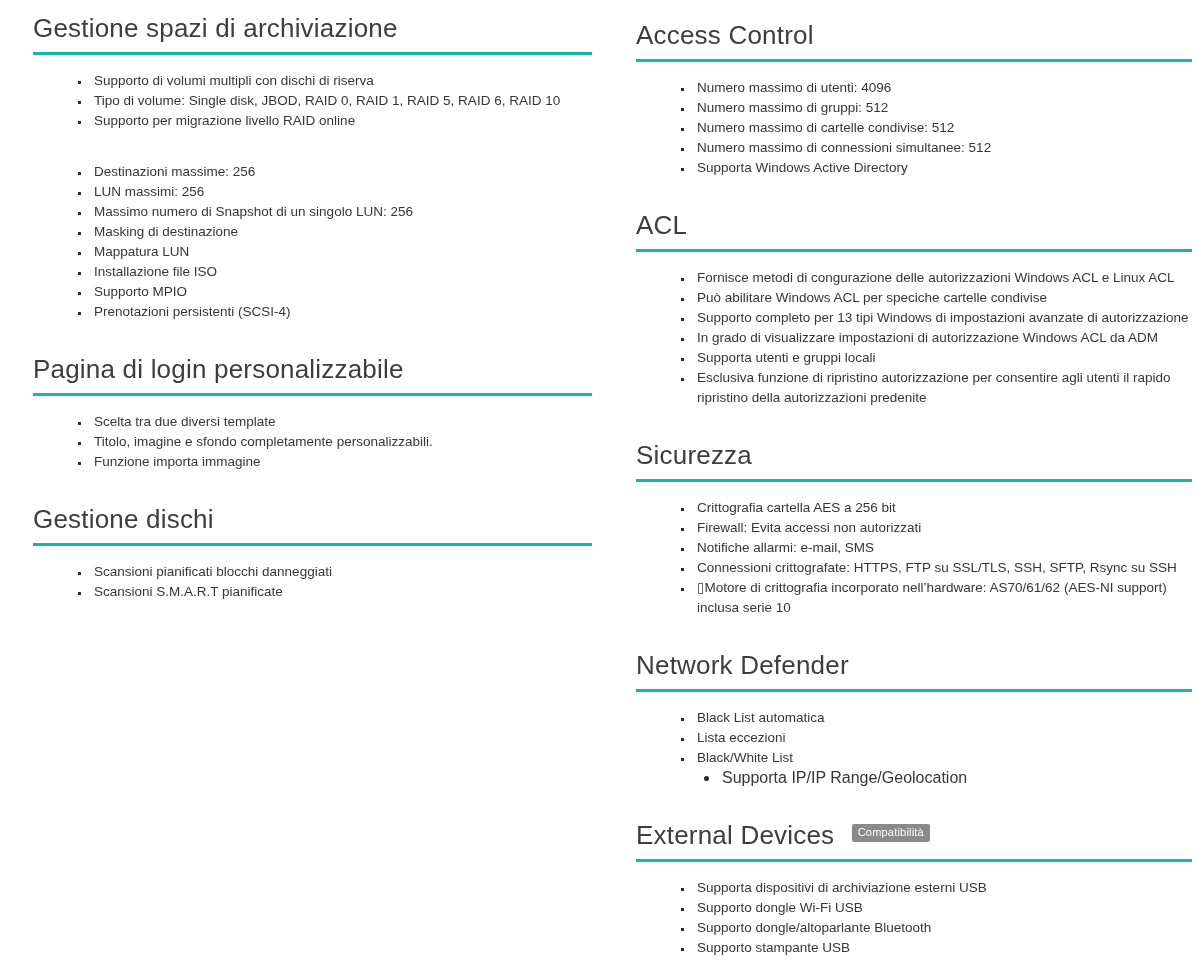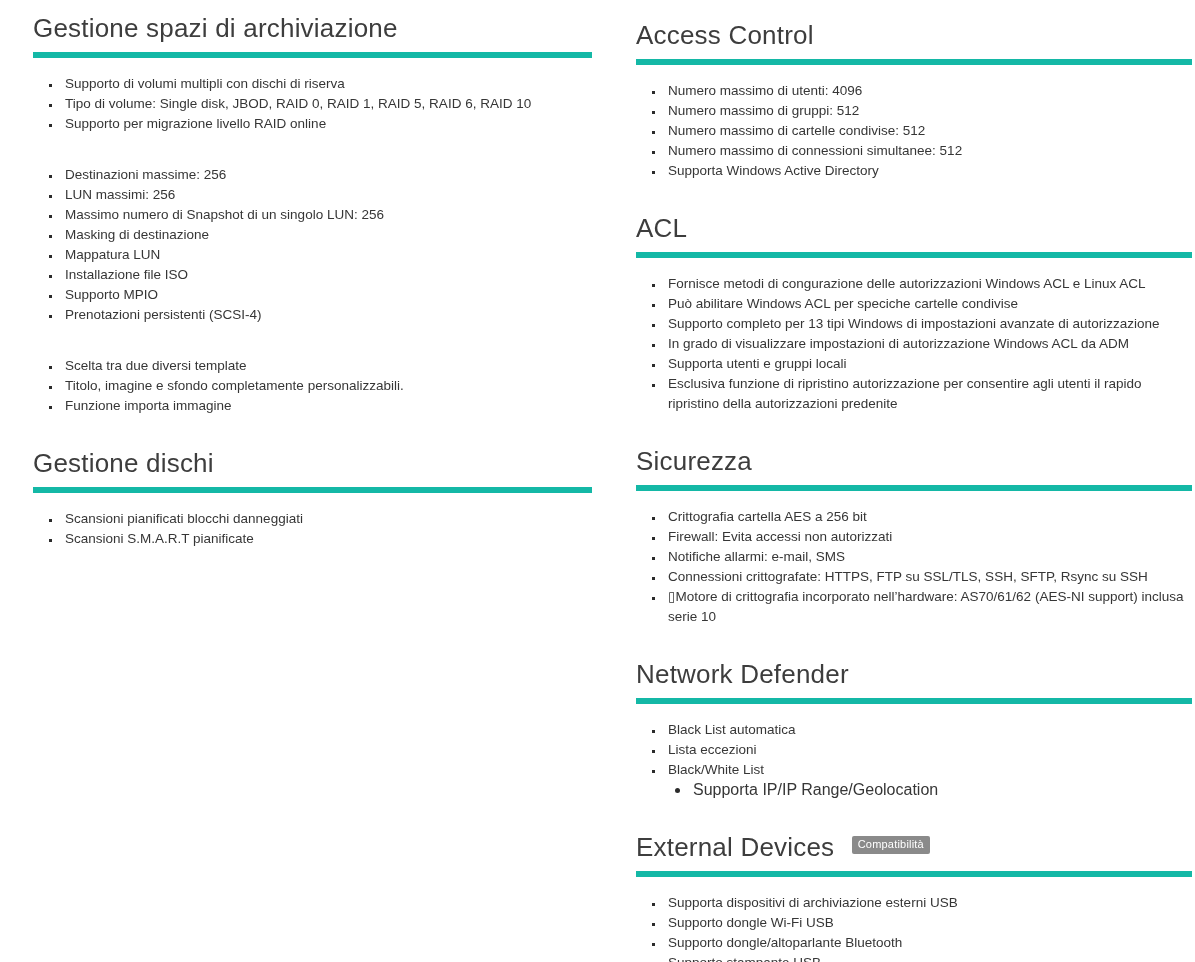--- a/index.html
+++ b/index.html
@@ -19,33 +19,34 @@
   .col-left  { width: 559px; }
   .col-right { width: 556px; margin-top: 7px; }
   .section { margin-bottom: 31px; }
   .section h2 {
     margin: 0;
     font-size: 26px;
     font-weight: 400;
     line-height: 32px;
     color: #3d3d3d;
     padding-bottom: 8px;
-    border-bottom: 6px solid #14b8a6;
+    border-bottom: 3px solid #14b8a6;
     letter-spacing: 0.2px;
   }
   ul.features {
     list-style: square;
     margin: 16px 0 0 0;
     padding: 0 0 0 29px;
   }
   ul.features > li {
     font-size: 13.5px;
     line-height: 20px;
     color: #363636;
     padding-left: 3px;
+    margin-left: 29px;
   }
   ul.features > li::marker { color: #2b2b2b; font-size: 11px; }
   ul.sub {
     list-style: disc;
     margin: 0;
     padding: 0 0 0 23px;
   }
   ul.sub > li {
     font-size: 16px;
     line-height: 20px;
@@ -90,20 +91,21 @@
         <li>Massimo numero di Snapshot di un singolo LUN: 256</li>
         <li>Masking di destinazione</li>
         <li>Mappatura LUN</li>
         <li>Installazione file ISO</li>
         <li>Supporto MPIO</li>
         <li>Prenotazioni persistenti (SCSI-4)</li>
       </ul>
     </section>
 
     <section class="section">
+      <h2>Pagina di login personalizzabile</h2>
       <ul class="features">
         <li>Scelta tra due diversi template</li>
         <li>Titolo, imagine e sfondo completamente personalizzabili.</li>
         <li>Funzione importa immagine</li>
       </ul>
     </section>
 
     <section class="section">
       <h2>Gestione dischi</h2>
       <ul class="features">

